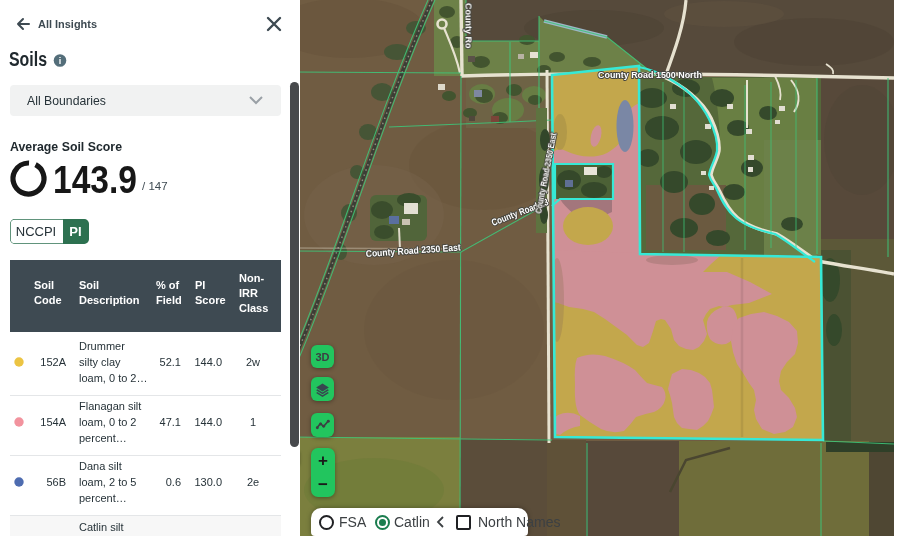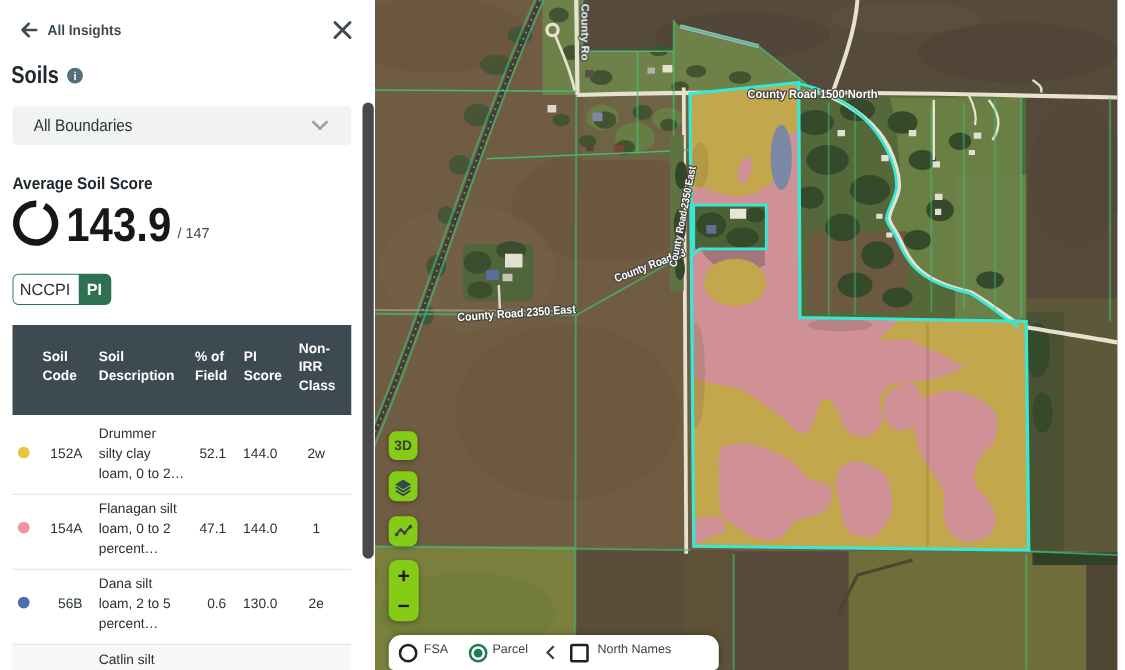--- a/index.html
+++ b/index.html
@@ -1,28 +1,28 @@
 <!DOCTYPE html>
 <html><head>
 <meta charset="utf-8">
 <style>
   html,body{margin:0;padding:0;width:900px;height:536px;overflow:hidden;
     font-family:"Liberation Sans",sans-serif;background:#fff}
   .app{position:relative;width:900px;height:536px;overflow:hidden}
   .map{position:absolute;left:294px;top:0;width:600px;height:536px}
   .sidebar{position:absolute;left:0;top:0;width:300px;height:536px;background:#be185d}
-  .mbtn{position:absolute;background:#84cc16;border-radius:6px;
+  .mbtn{position:absolute;background:#22c55e;border-radius:6px;
     box-shadow:0 1px 4px rgba(0,0,0,.35);display:flex;align-items:center;justify-content:center}
   .btn3d{left:17px;top:345px;width:23px;height:23px;font-weight:bold;font-size:11px;color:#3c4043}
   .btnlayers{left:17px;top:377px;width:23px;height:24px}
   .btnchart{left:17px;top:413px;width:23px;height:24px}
   .btnzoom{left:17px;top:448px;width:24px;height:49px;border-radius:7px;flex-direction:column}
   .btnzoom div{height:24px;line-height:24px;font-size:17px;color:#1a1a1a;font-weight:bold;text-align:center;width:100%}
-  .bottombar{position:absolute;left:17px;top:508px;width:264px;height:28px;background:#fff;
-    border-radius:10px 10px 4px 4px;box-shadow:0 0 5px rgba(0,0,0,.35);font-size:10px;color:#3c4043;white-space:nowrap}
+  .bottombar{position:absolute;left:17px;top:508px;width:217px;height:28px;background:#fff;
+    border-radius:10px 10px 4px 4px;box-shadow:0 0 5px rgba(0,0,0,.35);font-size:14px;color:#3c4043;white-space:nowrap}
   .bottombar span{position:absolute;top:6px}
   .radio{position:absolute;top:7px;width:11px;height:11px;border:2.2px solid #202124;border-radius:50%}
   .radio.g{border-color:#1b7d4f}
   .radio.g::after{content:"";position:absolute;left:1.6px;top:1.6px;width:7.8px;height:7.8px;border-radius:50%;background:#1b7d4f}
   .chk{position:absolute;top:7px;width:11px;height:11px;border:2.2px solid #202124;border-radius:2px}
 </style>
 </head>
 <body>
 <div class="app">
   <div class="map">
@@ -254,21 +254,21 @@
         </svg>
     </div>
     <div class="mbtn btnzoom">
         <div>+</div>
         <div>−</div>
       </div>
     <div class="bottombar">
       <div class="radio" style="left:8px"></div>
         <span style="left:28px">FSA</span>
       <div class="radio g" style="left:64px"></div>
-        <span style="left:83px">Parcel</span>
+        <span style="left:83px">Catlin</span>
       <svg style="position:absolute;left:124px;top:7px" width="10" height="14" viewBox="0 0 10 14">
           <path d="M8,2 L3,7 L8,12" stroke="#3c4043" stroke-width="1.8" fill="none"></path>
         </svg>
       <div class="chk" style="left:145px"></div>
         <span style="left:167px">North Names</span>
     </div>
   </div>
   <div class="sidebar">
     <svg width="300" height="536" viewBox="0 0 300 536" font-family="Liberation Sans, sans-serif">
       <rect width="300" height="536" fill="#ffffff"></rect>

